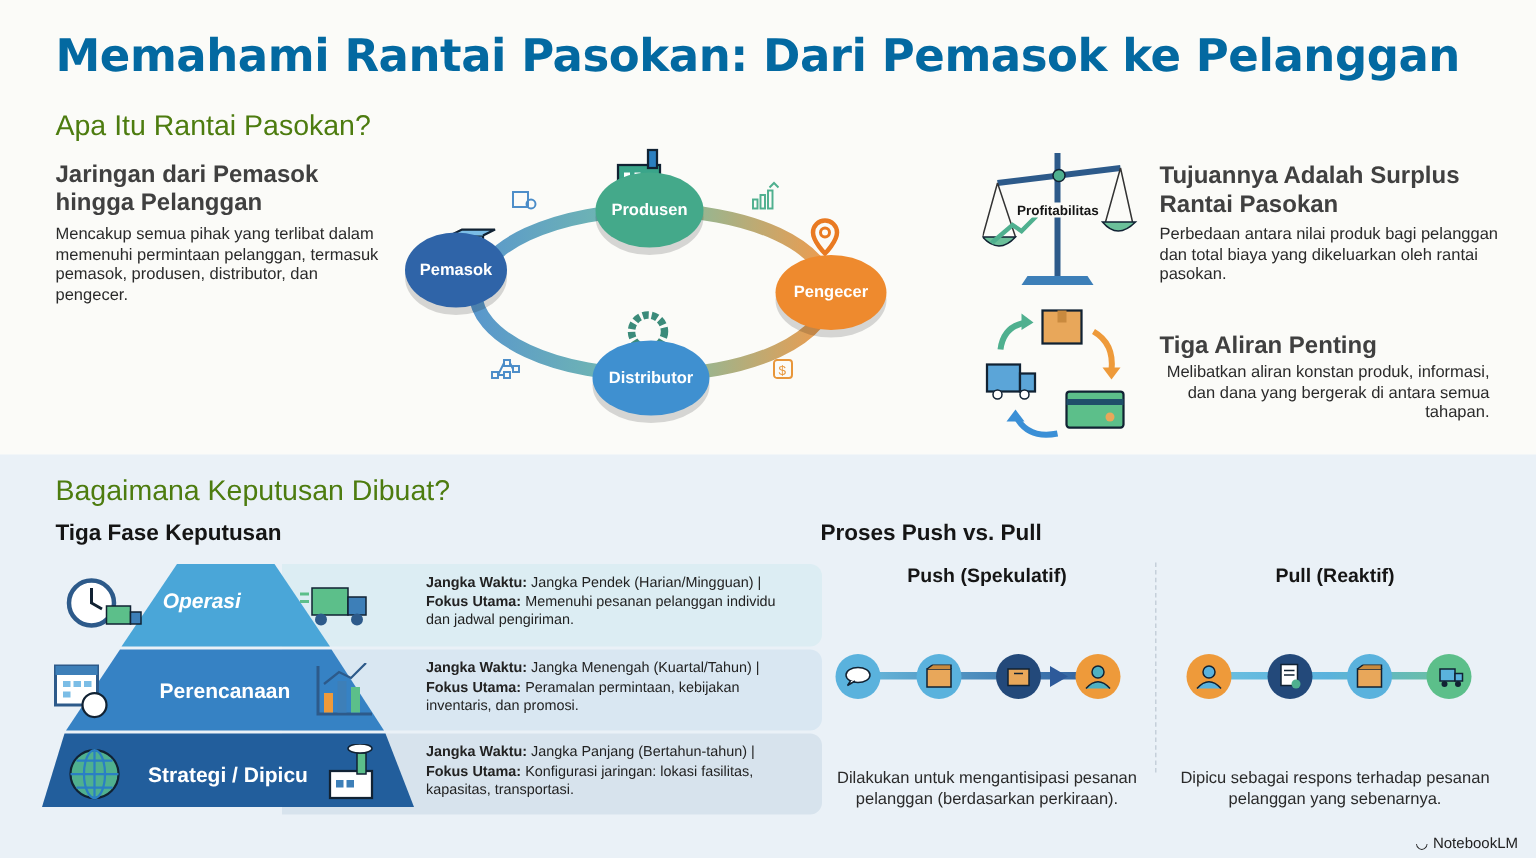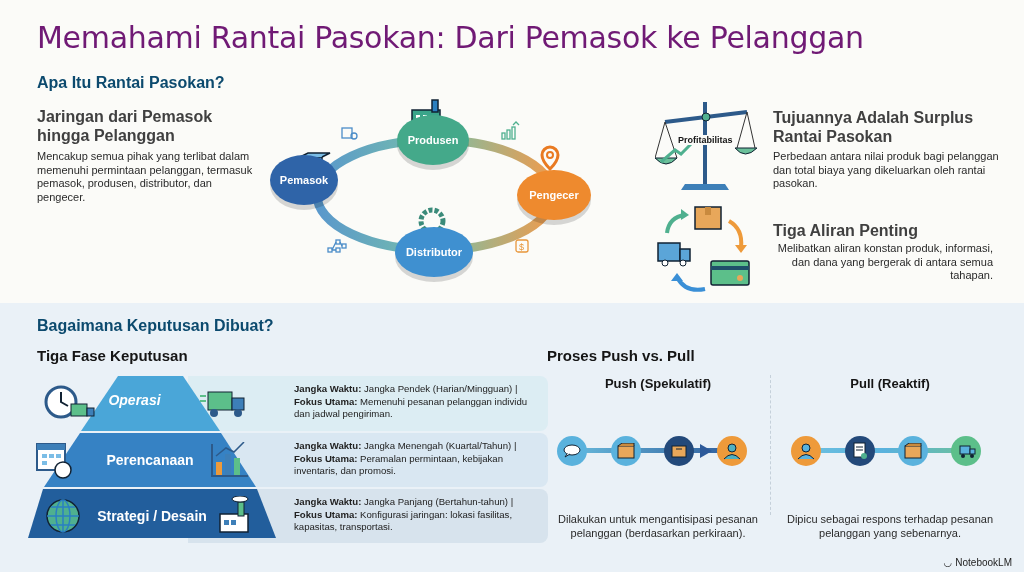--- a/index.html
+++ b/index.html
@@ -1,26 +1,26 @@
 <!DOCTYPE html>
 <html><head>
 <meta charset="utf-8">
 <style>
   * { box-sizing: border-box; margin: 0; padding: 0; }
   html, body { width: 1024px; height: 572px; overflow: hidden; }
   body { font-family: "Liberation Sans", "DejaVu Sans", sans-serif; background: #fbfbf8; color: #151515; position: relative; }
   .abs { position: absolute; }
-  .title { left: 37px; top: 20px; font-size: 30px; font-weight: 400; letter-spacing: -0.3px; color: #701a75; font-family: "DejaVu Sans", sans-serif; }
-  .h2 { font-size: 16px; font-weight: 700; color: #0c4a6e; }
+  .title { left: 37px; top: 20px; font-size: 30px; font-weight: 700; letter-spacing: -0.3px; color: #0369a1; font-family: "DejaVu Sans", sans-serif; }
+  .h2 { font-size: 19px; font-weight: 400; color: #4d7c0f; }
   .h3 { font-size: 16px; font-weight: 700; color: #404040; line-height: 19px; }
   .body { font-size: 11px; line-height: 13.5px; color: #2a2a2a; }
   .bottom { left: 0; top: 303px; width: 1024px; height: 269px; background: #eaf1f7; }
   .node { position: absolute; border-radius: 50%; color: #fff; font-weight: 700; font-size: 11px; display: flex; align-items: center; justify-content: center; box-shadow: 0 5px 0 rgba(0,0,0,0.15); }
   .tier { position: absolute; color: #fff; font-weight: 700; font-size: 14px; display:flex; align-items:center; justify-content:center; }
-  .card { position: absolute; left: 286px; width: 254px; border-radius: 8px; padding: 7px 8px; font-size: 9.6px; line-height: 12.5px; color: #222; }
+  .card { position: absolute; left: 276px; width: 254px; border-radius: 8px; padding: 7px 8px; font-size: 9.6px; line-height: 12.5px; color: #222; }
   .card b { font-weight: 700; }
   .circ { position: absolute; width: 30px; height: 30px; border-radius: 50%; display:flex; align-items:center; justify-content:center; }
   .center { text-align: center; }
 </style>
 </head>
 <body>
 
 <div class="abs title">Memahami Rantai Pasokan: Dari Pemasok ke Pelanggan</div>
 
 <div class="abs h2" style="left:37px;top:74px;">Apa Itu Rantai Pasokan?</div>
@@ -136,21 +136,21 @@
   <div style="position:absolute;left:160px;top:0;width:360px;height:55px;background:#dcedf3;border-radius:0 8px 8px 0;"></div>
   <div style="position:absolute;left:160px;top:57px;width:360px;height:54px;background:#d9e7f2;border-radius:0 8px 8px 0;"></div>
   <div style="position:absolute;left:160px;top:113px;width:360px;height:54px;background:#d7e3ed;border-radius:0 8px 8px 0;"></div>
   <svg width="250" height="168" style="position:absolute;left:0;top:0">
     <path d="M90 0 L155 0 L192 55 L53 55 Z" fill="#4aa6d8"></path>
     <path d="M52 57 L193 57 L228 111 L16 111 Z" fill="#3682c4"></path>
     <path d="M15 113 L229 113 L248 162 L0 162 Z" fill="#225e9c"></path>
   </svg>
   <div class="tier" style="left:37px;top:0;width:139px;height:47px;font-style:italic;">Operasi</div>
   <div class="tier" style="left:16px;top:57px;width:212px;height:54px;">Perencanaan</div>
-  <div class="tier" style="left:0;top:113px;width:248px;height:54px;">Strategi / Desain</div>
+  <div class="tier" style="left:0;top:113px;width:248px;height:54px;">Strategi / Dipicu</div>
 
   <svg width="60" height="40" style="position:absolute;left:15px;top:8px">
       <circle cx="18" cy="18" r="15" fill="#fff" stroke="#2d5a8a" stroke-width="3"></circle>
       <path d="M18 8 L18 18 L25 22" stroke="#123" stroke-width="2" fill="none"></path>
       <rect x="28" y="20" width="16" height="12" fill="#5cbf8a" stroke="#123"></rect>
       <rect x="44" y="24" width="7" height="8" fill="#3d7fb8" stroke="#123"></rect>
     </svg>
   <svg width="50" height="34" style="position:absolute;left:172px;top:12px">
       <rect x="8" y="4" width="24" height="18" fill="#5cbf8a" stroke="#123"></rect>
       <rect x="32" y="10" width="12" height="12" fill="#3d7fb8" stroke="#123"></rect>

